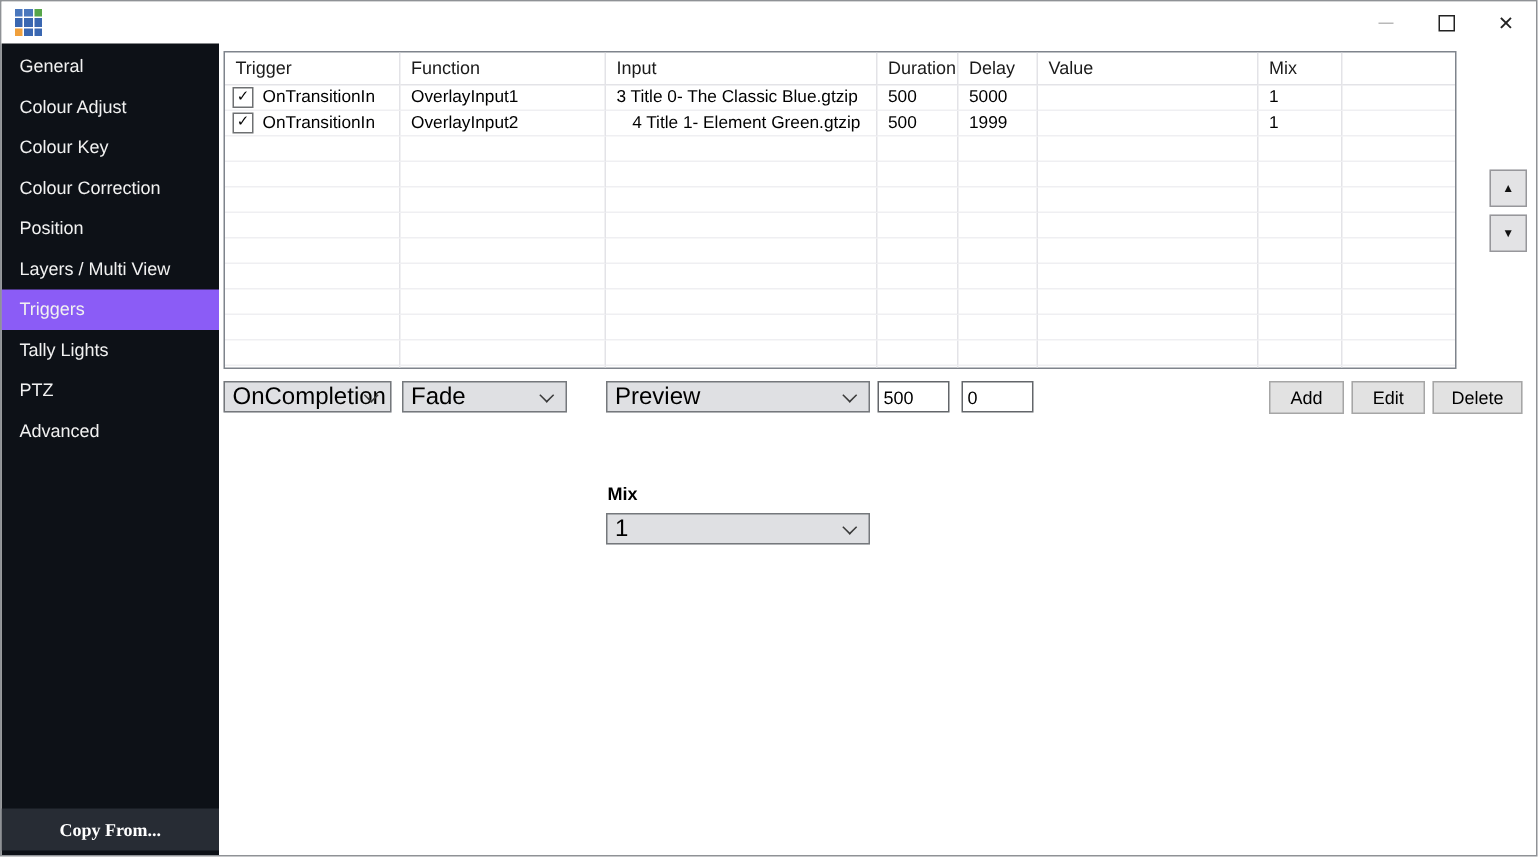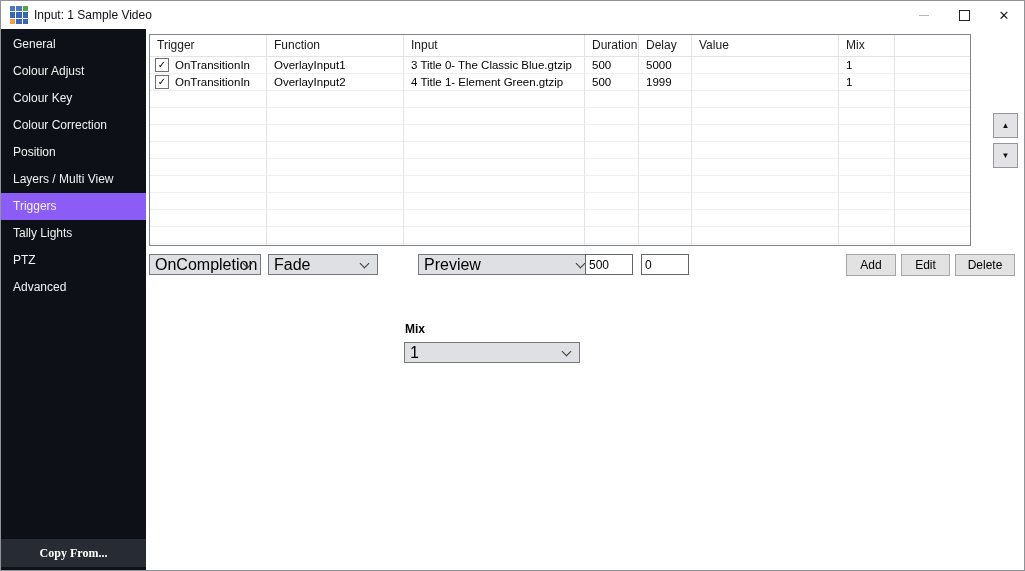--- a/index.html
+++ b/index.html
@@ -58,21 +58,20 @@
       <span style="background: rgb(74, 119, 189);"></span>
       <span style="background: rgb(74, 119, 189);"></span>
       <span style="background: rgb(87, 166, 74);"></span>
       <span style="background: rgb(58, 103, 177);"></span>
       <span style="background: rgb(58, 103, 177);"></span>
       <span style="background: rgb(58, 103, 177);"></span>
       <span style="background: rgb(240, 160, 60);"></span>
       <span style="background: rgb(58, 103, 177);"></span>
       <span style="background: rgb(58, 103, 177);"></span>
     </div>
-  <div class="win-title">Input: 1 Sample Video</div>
   <div class="win-btns">
     <div class="win-btn">
         <span class="dash"></span>
       </div>
     <div class="win-btn">
         <span class="sq"></span>
       </div>
     <div class="win-btn close">✕</div>
   </div>
 </div>
@@ -118,21 +117,21 @@
       <div class="td" style="width: 147px;"></div>
       <div class="td" style="width: 56px;">1</div>
       <div class="td" style="width: 77px;"></div>
     </div>
     <div class="tr">
       <div class="td first" style="width: 117px;">
         <span class="cb">✓</span>
         <span>OnTransitionIn</span>
       </div>
       <div class="td" style="width: 137px;">OverlayInput2</div>
-      <div class="td" style="width: 181px;">4 Title 1- Element Green.gtzip</div>
+      <div class="td" style="width: 181px; text-align: center;">4 Title 1- Element Green.gtzip</div>
       <div class="td" style="width: 54px;">500</div>
       <div class="td" style="width: 53px;">1999</div>
       <div class="td" style="width: 147px;"></div>
       <div class="td" style="width: 56px;">1</div>
       <div class="td" style="width: 77px;"></div>
     </div>
     <div class="tr">
       <div class="td first" style="width: 117px;"></div>
       <div class="td" style="width: 137px;"></div>
       <div class="td" style="width: 181px;"></div>
@@ -235,21 +234,21 @@
   </div>
 
 <div class="combo" style="left:148px;top:253px;width:112px;">
   <span class="val">OnCompletion</span>
   <span class="chev"></span>
 </div>
 <div class="combo" style="left:267px;top:253px;width:110px;">
   <span class="val">Fade</span>
   <span class="chev"></span>
 </div>
-<div class="combo" style="left:417px;top:253px;width:176px;">
+<div class="combo" style="left:403px;top:253px;width:176px;">
   <span class="val">Preview</span>
   <span class="chev"></span>
 </div>
 <input class="txtin" style="left: 584px; top: 253px; width: 48px;" value="500">
 <input class="txtin" style="left: 640px; top: 253px; width: 48px;" value="0">
 <div class="btn" style="left:845px;top:253px;width:50px;">Add</div>
 <div class="btn" style="left:900px;top:253px;width:49px;">Edit</div>
 <div class="btn" style="left:954px;top:253px;width:60px;text-align:center;">Delete</div>
 
 <div class="mix-label">Mix</div>

